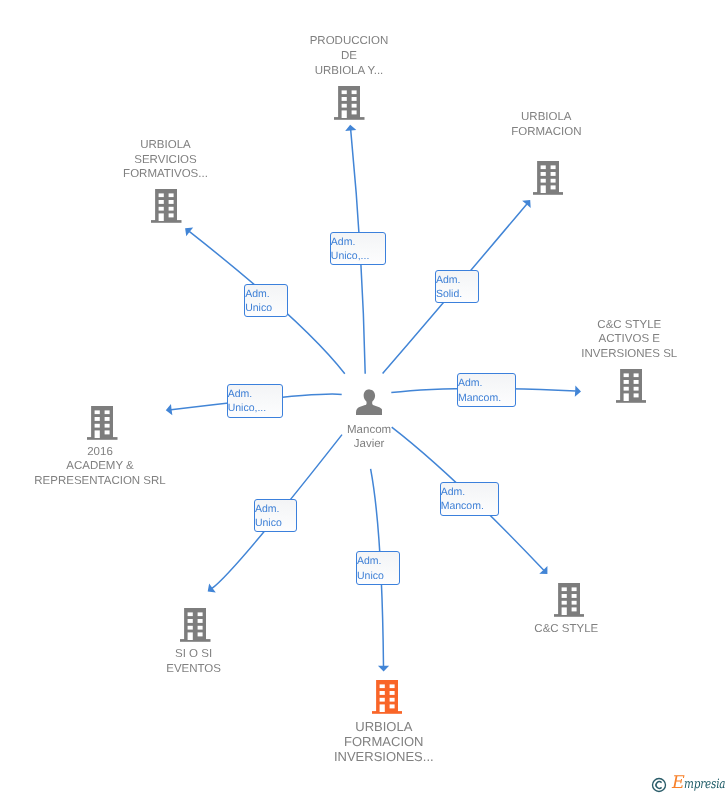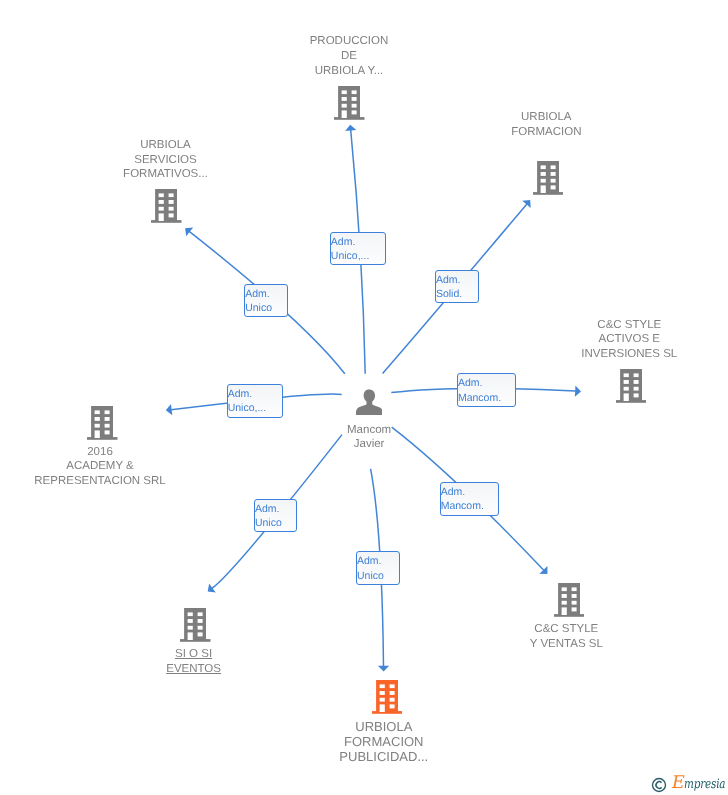--- a/index.html
+++ b/index.html
@@ -108,59 +108,59 @@
             <rect x="176" y="44" width="50" height="37"></rect>
 <rect x="76" y="110" width="52" height="39"></rect>
             <rect x="176" y="110" width="50" height="39"></rect>
 <rect x="76" y="178" width="52" height="38"></rect>
             <rect x="176" y="178" width="50" height="38"></rect>
 <rect x="76" y="244" width="52" height="76"></rect>
             <rect x="176" y="244" width="50" height="40"></rect>
 </g>
         </svg>
       </div>
-  <div class="node-label" style="left:416.3px;top:622.2px;width:300px;"><div>C&amp;C STYLE</div><div>Y VENTAS SL</div></div>
+  <div class="node-label" style="left:416.3px;top:622.2px;width:300px;"><div>C&amp;C STYLE</div></div>
 </div>
 <div class="node" style="position:absolute;left:0;top:0;">
   <div class="node-icon" style="position:absolute;left:371.7px;top:680.2px;">
         <svg class="ico" width="30.5" height="33.8" viewBox="0 0 305 338" aria-hidden="true">
 <path fill="#f96528" d="M0 311h305v27H0z"></path>
 <path fill="#f96528" d="M41 0h219v320H41z"></path>
 <g fill="#ffffff">
 <rect x="76" y="44" width="52" height="37"></rect>
             <rect x="176" y="44" width="50" height="37"></rect>
 <rect x="76" y="110" width="52" height="39"></rect>
             <rect x="176" y="110" width="50" height="39"></rect>
 <rect x="76" y="178" width="52" height="38"></rect>
             <rect x="176" y="178" width="50" height="38"></rect>
 <rect x="76" y="244" width="52" height="76"></rect>
             <rect x="176" y="244" width="50" height="40"></rect>
 </g>
         </svg>
       </div>
-  <div class="node-label focus" style="left:233.8px;top:718.9px;width:300px;"><div>URBIOLA</div><div>FORMACION</div><div>PUBLICIDAD...</div></div>
+  <div class="node-label focus" style="left:233.8px;top:718.9px;width:300px;"><div>URBIOLA</div><div>FORMACION</div><div>INVERSIONES...</div></div>
 </div>
 <div class="node" style="position:absolute;left:0;top:0;">
   <div class="node-icon" style="position:absolute;left:180.4px;top:608.2px;">
         <svg class="ico" width="30.5" height="33.8" viewBox="0 0 305 338" aria-hidden="true">
 <path fill="#7d7d7d" d="M0 311h305v27H0z"></path>
 <path fill="#7d7d7d" d="M41 0h219v320H41z"></path>
 <g fill="#ffffff">
 <rect x="76" y="44" width="52" height="37"></rect>
             <rect x="176" y="44" width="50" height="37"></rect>
 <rect x="76" y="110" width="52" height="39"></rect>
             <rect x="176" y="110" width="50" height="39"></rect>
 <rect x="76" y="178" width="52" height="38"></rect>
             <rect x="176" y="178" width="50" height="38"></rect>
 <rect x="76" y="244" width="52" height="76"></rect>
             <rect x="176" y="244" width="50" height="40"></rect>
 </g>
         </svg>
       </div>
-  <div class="node-label" style="left:43.6px;top:646.9px;width:300px;text-decoration:underline;"><div>SI O SI</div><div>EVENTOS</div></div>
+  <div class="node-label" style="left:43.6px;top:646.9px;width:300px;"><div>SI O SI</div><div>EVENTOS</div></div>
 </div>
 <div class="node" style="position:absolute;left:0;top:0;">
   <div class="node-icon" style="position:absolute;left:87.3px;top:406.2px;">
         <svg class="ico" width="30.5" height="33.8" viewBox="0 0 305 338" aria-hidden="true">
 <path fill="#7d7d7d" d="M0 311h305v27H0z"></path>
 <path fill="#7d7d7d" d="M41 0h219v320H41z"></path>
 <g fill="#ffffff">
 <rect x="76" y="44" width="52" height="37"></rect>
             <rect x="176" y="44" width="50" height="37"></rect>
 <rect x="76" y="110" width="52" height="39"></rect>

